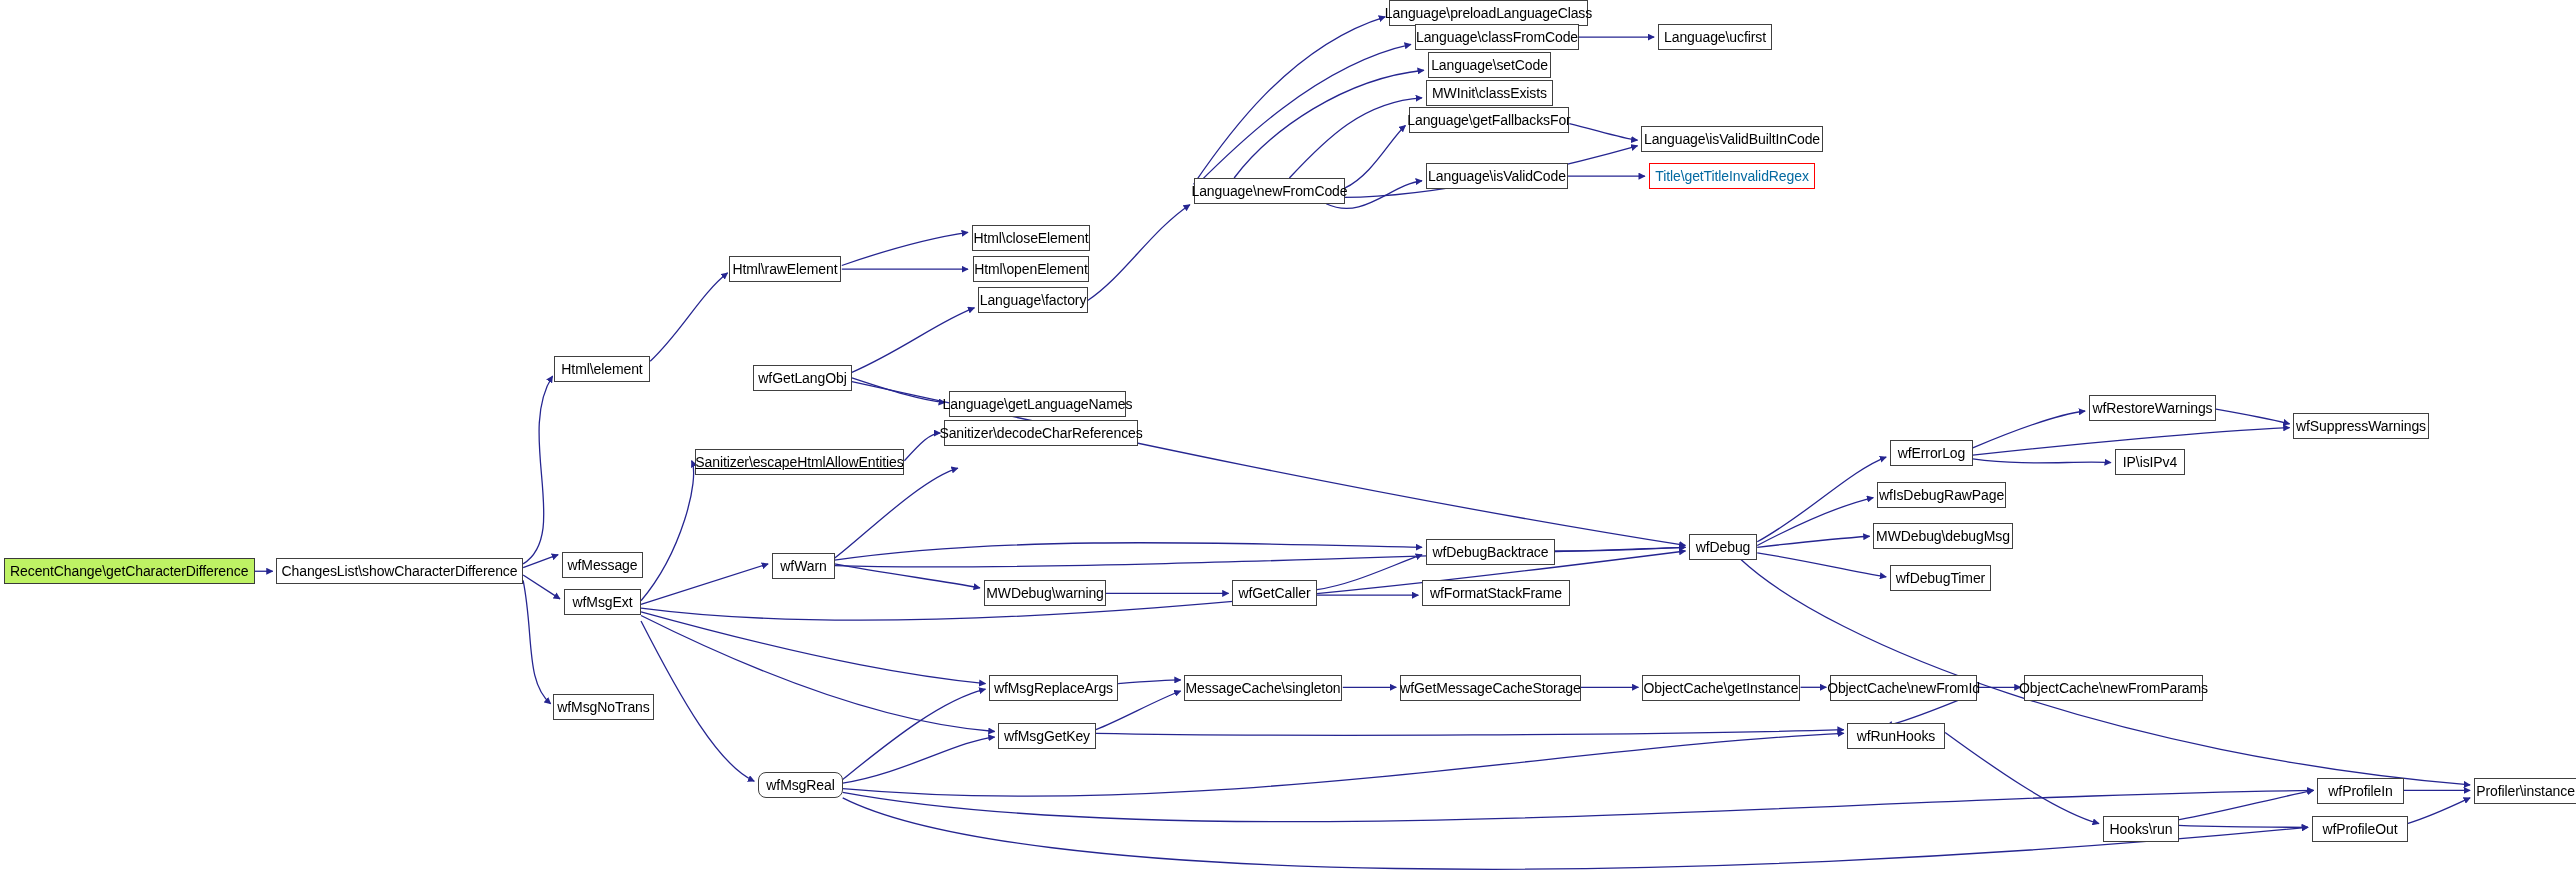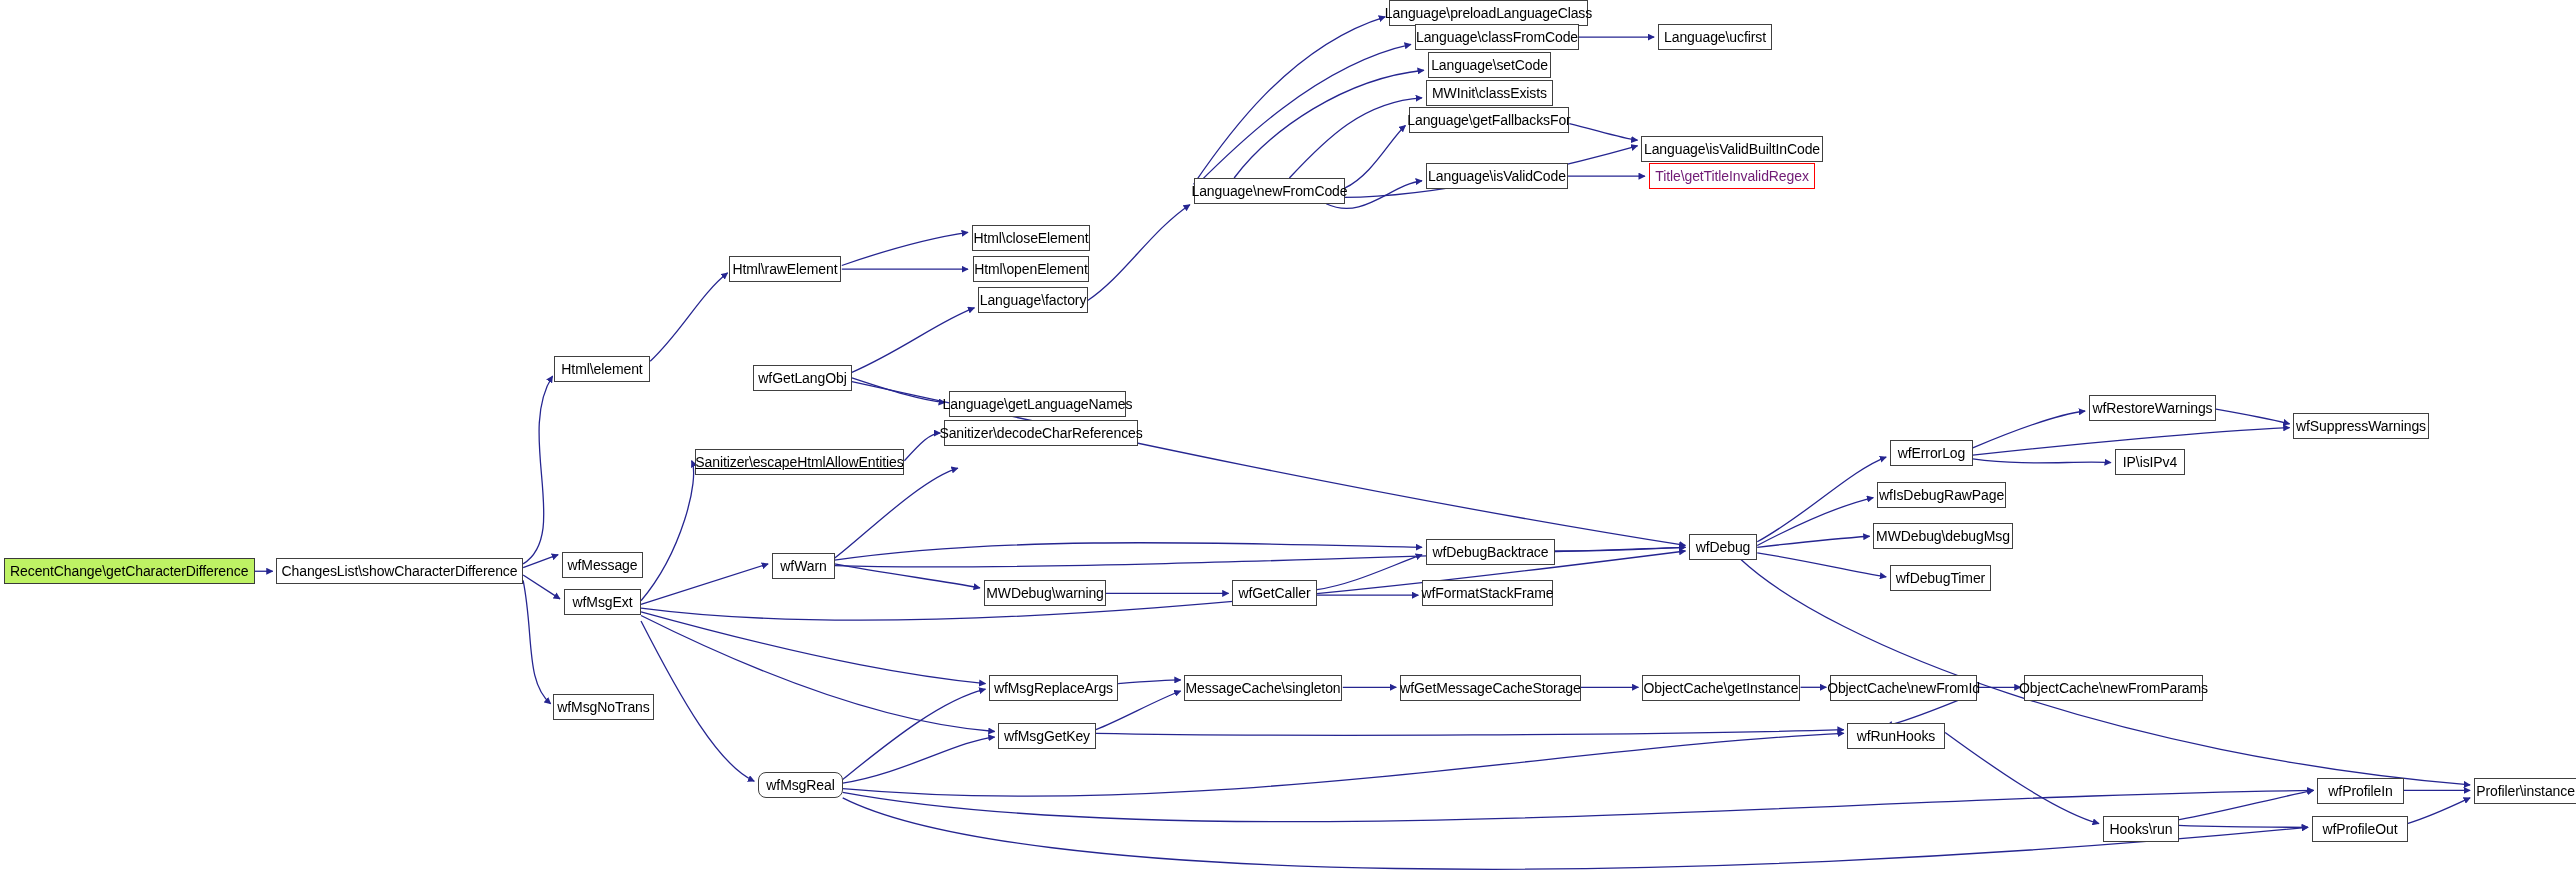--- a/index.html
+++ b/index.html
@@ -28,21 +28,21 @@
     letter-spacing:-0.1px;
     height:26px;
     padding:0 6.4px;
   }
   .node.root{
     background:#bef264;
     border:0.9px solid #3a3a3a;
   }
   .node.highlight{
     border:0.9px solid #ff0000;
-    color:#701a75;
+    color:#0369a1;
   }
 </style>
 </head>
 <body>
 
 <div id="graph">
   <svg class="edges" xmlns="http://www.w3.org/2000/svg" viewBox="0 0 2797 968" width="2576" height="892">
     <defs>
       <marker id="arrow" viewBox="0 0 10 10" refX="9" refY="5" markerWidth="5.5" markerHeight="5.5" orient="auto-start-reverse">
         <path d="M 0 0 L 10 5 L 0 10 z" fill="#252590"></path>
@@ -163,21 +163,21 @@
       </div>
       <div class="node" style="left: 984px; top: 580px; width: 122px;">
         <span>MWDebug\warning</span>
       </div>
       <div class="node" style="left: 1232px; top: 580px; width: 85px;">
         <span>wfGetCaller</span>
       </div>
       <div class="node" style="left: 1426px; top: 539px; width: 129px;">
         <span>wfDebugBacktrace</span>
       </div>
-      <div class="node" style="left: 1422px; top: 580px; width: 131px;">
+      <div class="node" style="left: 1422px; top: 580px; width: 148px;">
         <span>wfFormatStackFrame</span>
       </div>
       <div class="node" style="left: 1689px; top: 534px; width: 68px;">
         <span>wfDebug</span>
       </div>
       <div class="node" style="left: 1890px; top: 440px; width: 83px;">
         <span>wfErrorLog</span>
       </div>
       <div class="node" style="left: 1877px; top: 482px; width: 129px;">
         <span>wfIsDebugRawPage</span>
@@ -211,21 +211,21 @@
       </div>
       <div class="node" style="left: 1428px; top: 52px; width: 123px;">
         <span>Language\setCode</span>
       </div>
       <div class="node" style="left: 1426px; top: 80px; width: 127px;">
         <span>MWInit\classExists</span>
       </div>
       <div class="node" style="left: 1409px; top: 107px; width: 160px;">
         <span>Language\getFallbacksFor</span>
       </div>
-      <div class="node" style="left: 1641px; top: 136px; width: 182px;">
+      <div class="node" style="left: 1641px; top: 126px; width: 182px;">
         <span>Language\isValidBuiltInCode</span>
       </div>
       <div class="node" style="left: 1426px; top: 163px; width: 142px;">
         <span>Language\isValidCode</span>
       </div>
       <div class="node highlight" style="left: 1649px; top: 163px; width: 166px;">
         <span>Title\getTitleInvalidRegex</span>
       </div>
       <div class="node" style="left: 989px; top: 675px; width: 129px;">
         <span>wfMsgReplaceArgs</span>

